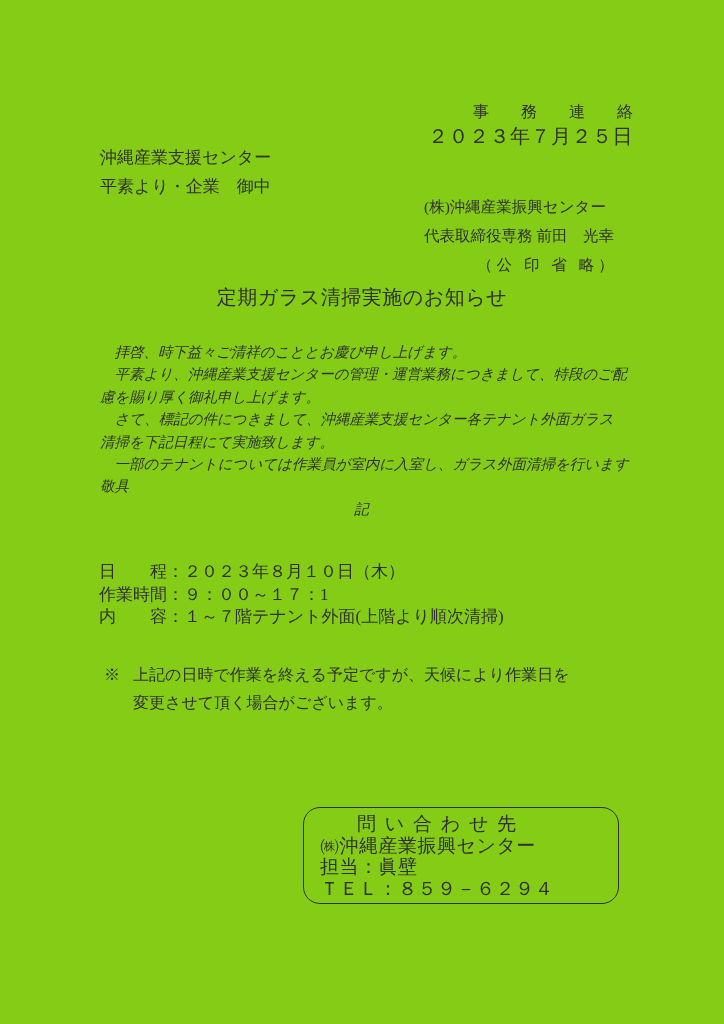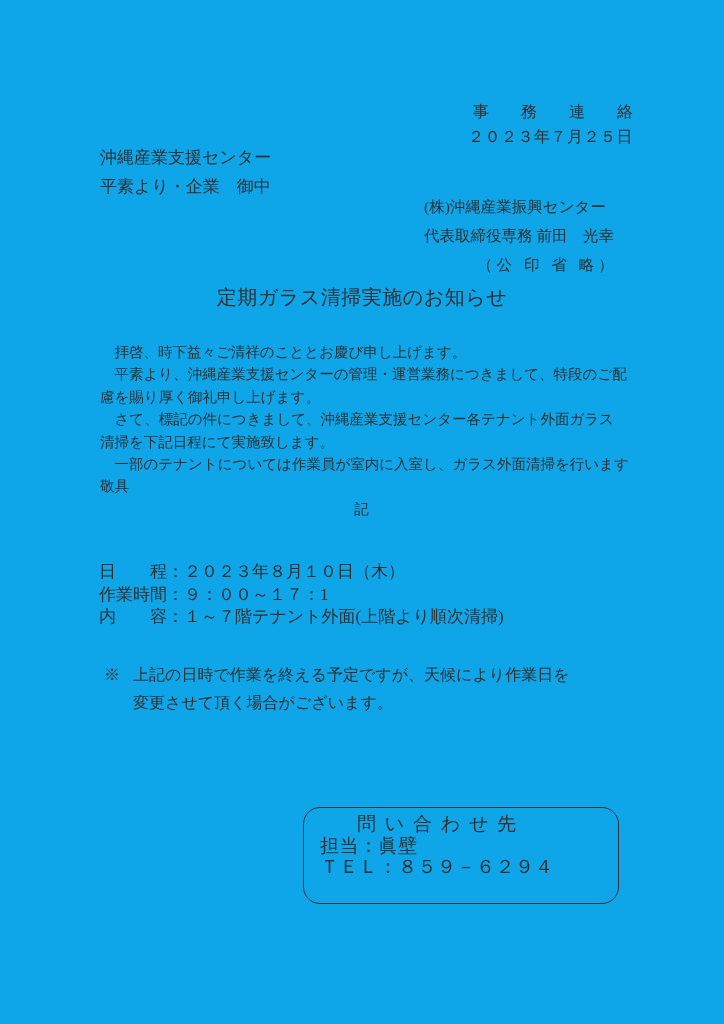--- a/index.html
+++ b/index.html
@@ -5,42 +5,42 @@
   html, body {
     margin: 0;
     padding: 0;
     background: #e8e8e8;
   }
   .page {
     position: relative;
     width: 724px;
     height: 1024px;
     margin: 0 auto;
-    background: #0ea5e9;
+    background: #84cc16;
     color: #303030;
     font-family: "Liberation Serif", "DejaVu Serif", serif;
     overflow: hidden;
   }
 
   
   .header-right {
     position: absolute;
     top: 101px;
     right: 91px;
     text-align: right;
   }
   .doc-type {
     font-size: 16px;
     line-height: 22px;
     letter-spacing: 8px;
     margin-right: -8px;
     white-space: nowrap;
   }
   .doc-date {
-    font-size: 16px;
+    font-size: 20px;
     line-height: 27px;
     letter-spacing: 0.5px;
     white-space: nowrap;
   }
 
   
   .recipient {
     position: absolute;
     left: 100px;
     top: 143px;
@@ -79,21 +79,21 @@
 
   
   .body-block {
     position: absolute;
     left: 100px;
     top: 341px;
     width: 523px;
     font-size: 14.5px;
     line-height: 22.4px;
   }
-  .body-line { white-space: nowrap; }
+  .body-line { white-space: nowrap; font-style: italic; }
   .closing {
     text-align: left;
     padding-right: 5px;
   }
   .record {
     text-align: center;
   }
 
   
   .details-block {
@@ -184,17 +184,18 @@
   <div class="note-block">
     <span class="note-mark">※</span>
     <div class="note-lines">
       <div>上記の日時で作業を終える予定ですが、天候により作業日を</div>
       <div>変更させて頂く場合がございます。</div>
     </div>
   </div>
 
   <div class="contact-box">
     <div class="contact-title">問 い 合 わ せ 先</div>
+    <div>㈱沖縄産業振興センター</div>
     <div>担当：眞壁</div>
     <div>ＴＥＬ：８５９－６２９４</div>
   </div>
 
 </div>
 
 </body></html>

